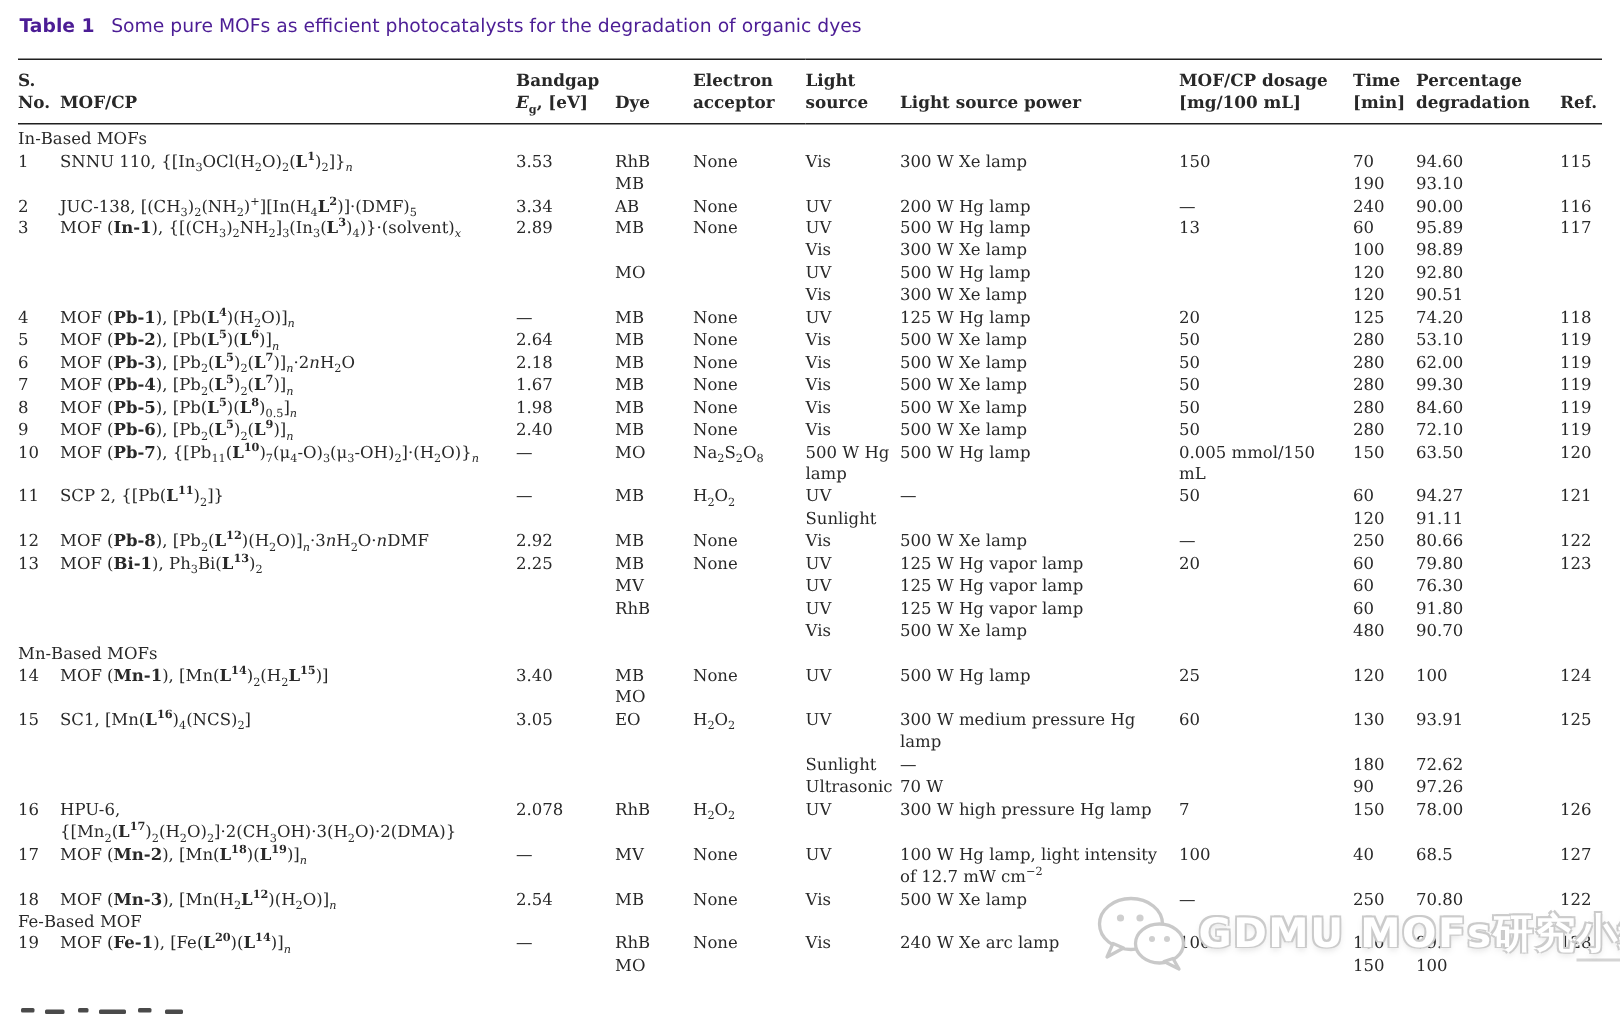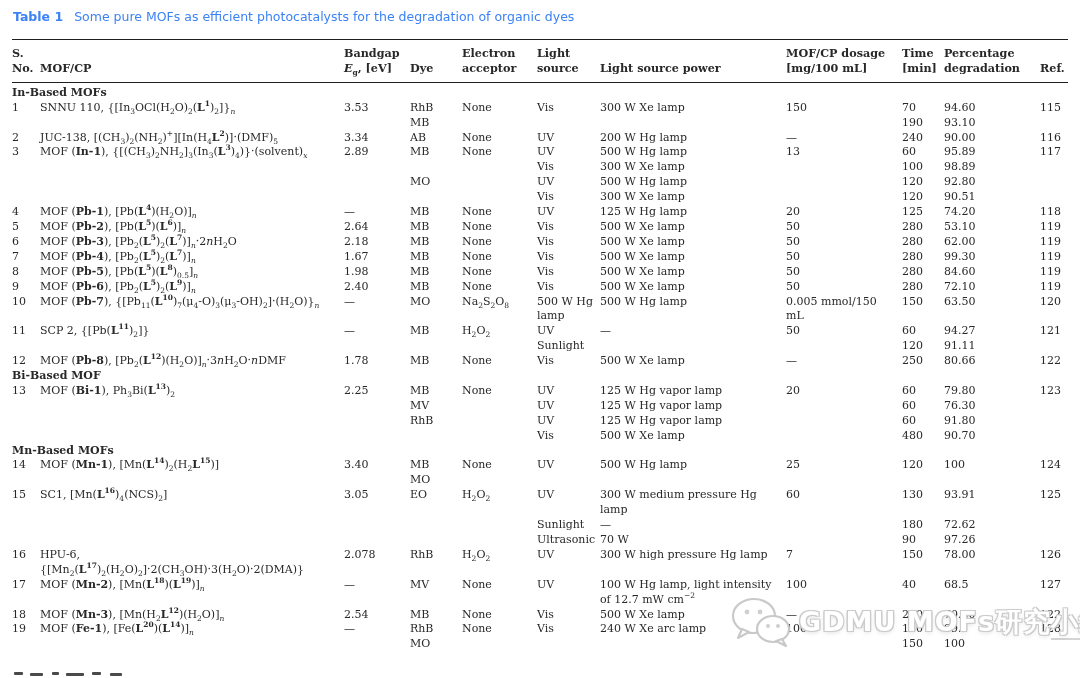--- a/index.html
+++ b/index.html
@@ -3,42 +3,42 @@
 <meta charset="utf-8">
 <style>
   html,body{margin:0;padding:0;background:#ffffff;}
   body{
     position:relative;width:1080px;height:678px;overflow:hidden;
     font-family:"DejaVu Serif","Liberation Serif",serif;color:#2a2a2a;
   }
   .caption{
     position:absolute;left:13px;top:9px;
     font-family:"DejaVu Sans","Liberation Sans",sans-serif;
-    font-size:12.5px;color:#3b82f6;white-space:nowrap;
+    font-size:12.5px;color:#4c1d95;white-space:nowrap;
   }
   .caption .cap-label{font-weight:bold;margin-right:11px;}
   .tablewrap{position:absolute;left:12px;top:39px;width:1056px;}
   table{
     border-collapse:collapse;table-layout:fixed;width:1056px;
     font-size:11px;line-height:14.9px;color:#282828;
   }
   col.c-sno{width:28px}col.c-mof{width:304px}col.c-bandgap{width:66px}
   col.c-dye{width:52px}col.c-acceptor{width:75px}col.c-source{width:63px}
   col.c-power{width:186px}col.c-dosage{width:116px}col.c-time{width:42px}
   col.c-degr{width:96px}col.c-ref{width:28px}
   thead th{
     text-align:left;vertical-align:bottom;font-weight:bold;padding:6px 2px 6px 0;
     border-top:1.6px solid #1f1f1f;border-bottom:1.6px solid #1f1f1f;
     font-size:11.2px;
   }
   tbody td{
     vertical-align:top;padding:0 2px 0 0;white-space:nowrap;overflow:visible;
   }
   tbody tr:first-child td{padding-top:3px;}
-  tr.section td{font-weight:bold;margin-top:19px;}
+  tr.section td{font-weight:normal;margin-top:19px;}
   sub,sup{font-size:7.5px;line-height:0;}
   sup{vertical-align:super;}
   sub{vertical-align:sub;}
   
   .watermark{
     position:absolute;left:730px;top:594px;height:56px;
     display:flex;align-items:center;gap:7px;pointer-events:none;
   }
   .wm-text{
     font-family:"DejaVu Sans","Liberation Sans",sans-serif;
@@ -242,32 +242,29 @@
           <td class="c-source">UV<br>Sunlight</td>
           <td class="c-power">—<br>&nbsp;</td>
           <td class="c-dosage">50</td>
           <td class="c-time">60<br>120</td>
           <td class="c-degr">94.27<br>91.11</td>
           <td class="c-ref">121</td>
         </tr>
         <tr>
           <td class="c-sno">12</td>
           <td class="c-mof">MOF (<b>Pb-8</b>), [Pb<sub>2</sub>(<b>L<sup>12</sup></b>)(H<sub>2</sub>O)]<sub><i>n</i></sub>·3<i>n</i>H<sub>2</sub>O·<i>n</i>DMF</td>
-          <td class="c-bandgap">1.78</td>
+          <td class="c-bandgap">2.92</td>
           <td class="c-dye">MB</td>
           <td class="c-acceptor">None</td>
           <td class="c-source">Vis</td>
           <td class="c-power">500 W Xe lamp</td>
           <td class="c-dosage">—</td>
           <td class="c-time">250</td>
           <td class="c-degr">80.66</td>
           <td class="c-ref">122</td>
-        </tr>
-        <tr class="section">
-          <td colspan="11">Bi-Based MOF</td>
         </tr>
         <tr>
           <td class="c-sno">13</td>
           <td class="c-mof">MOF (<b>Bi-1</b>), Ph<sub>3</sub>Bi(<b>L<sup>13</sup></b>)<sub>2</sub></td>
           <td class="c-bandgap">2.25</td>
           <td class="c-dye">MB<br>MV<br>RhB</td>
           <td class="c-acceptor">None</td>
           <td class="c-source">UV<br>UV<br>UV<br>Vis</td>
           <td class="c-power">125 W Hg vapor lamp<br>125 W Hg vapor lamp<br>125 W Hg vapor lamp<br>500 W Xe lamp</td>
           <td class="c-dosage">20</td>
@@ -335,20 +332,23 @@
           <td class="c-mof">MOF (<b>Mn-3</b>), [Mn(H<sub>2</sub><b>L<sup>12</sup></b>)(H<sub>2</sub>O)]<sub><i>n</i></sub></td>
           <td class="c-bandgap">2.54</td>
           <td class="c-dye">MB</td>
           <td class="c-acceptor">None</td>
           <td class="c-source">Vis</td>
           <td class="c-power">500 W Xe lamp</td>
           <td class="c-dosage">—</td>
           <td class="c-time">250</td>
           <td class="c-degr">70.80</td>
           <td class="c-ref">122</td>
+        </tr>
+        <tr class="section">
+          <td colspan="11">Fe-Based MOF</td>
         </tr>
         <tr>
           <td class="c-sno">19</td>
           <td class="c-mof">MOF (<b>Fe-1</b>), [Fe(<b>L<sup>20</sup></b>)(<b>L<sup>14</sup></b>)]<sub><i>n</i></sub></td>
           <td class="c-bandgap">—</td>
           <td class="c-dye">RhB<br>MO</td>
           <td class="c-acceptor">None</td>
           <td class="c-source">Vis</td>
           <td class="c-power">240 W Xe arc lamp</td>
           <td class="c-dosage">100</td>

